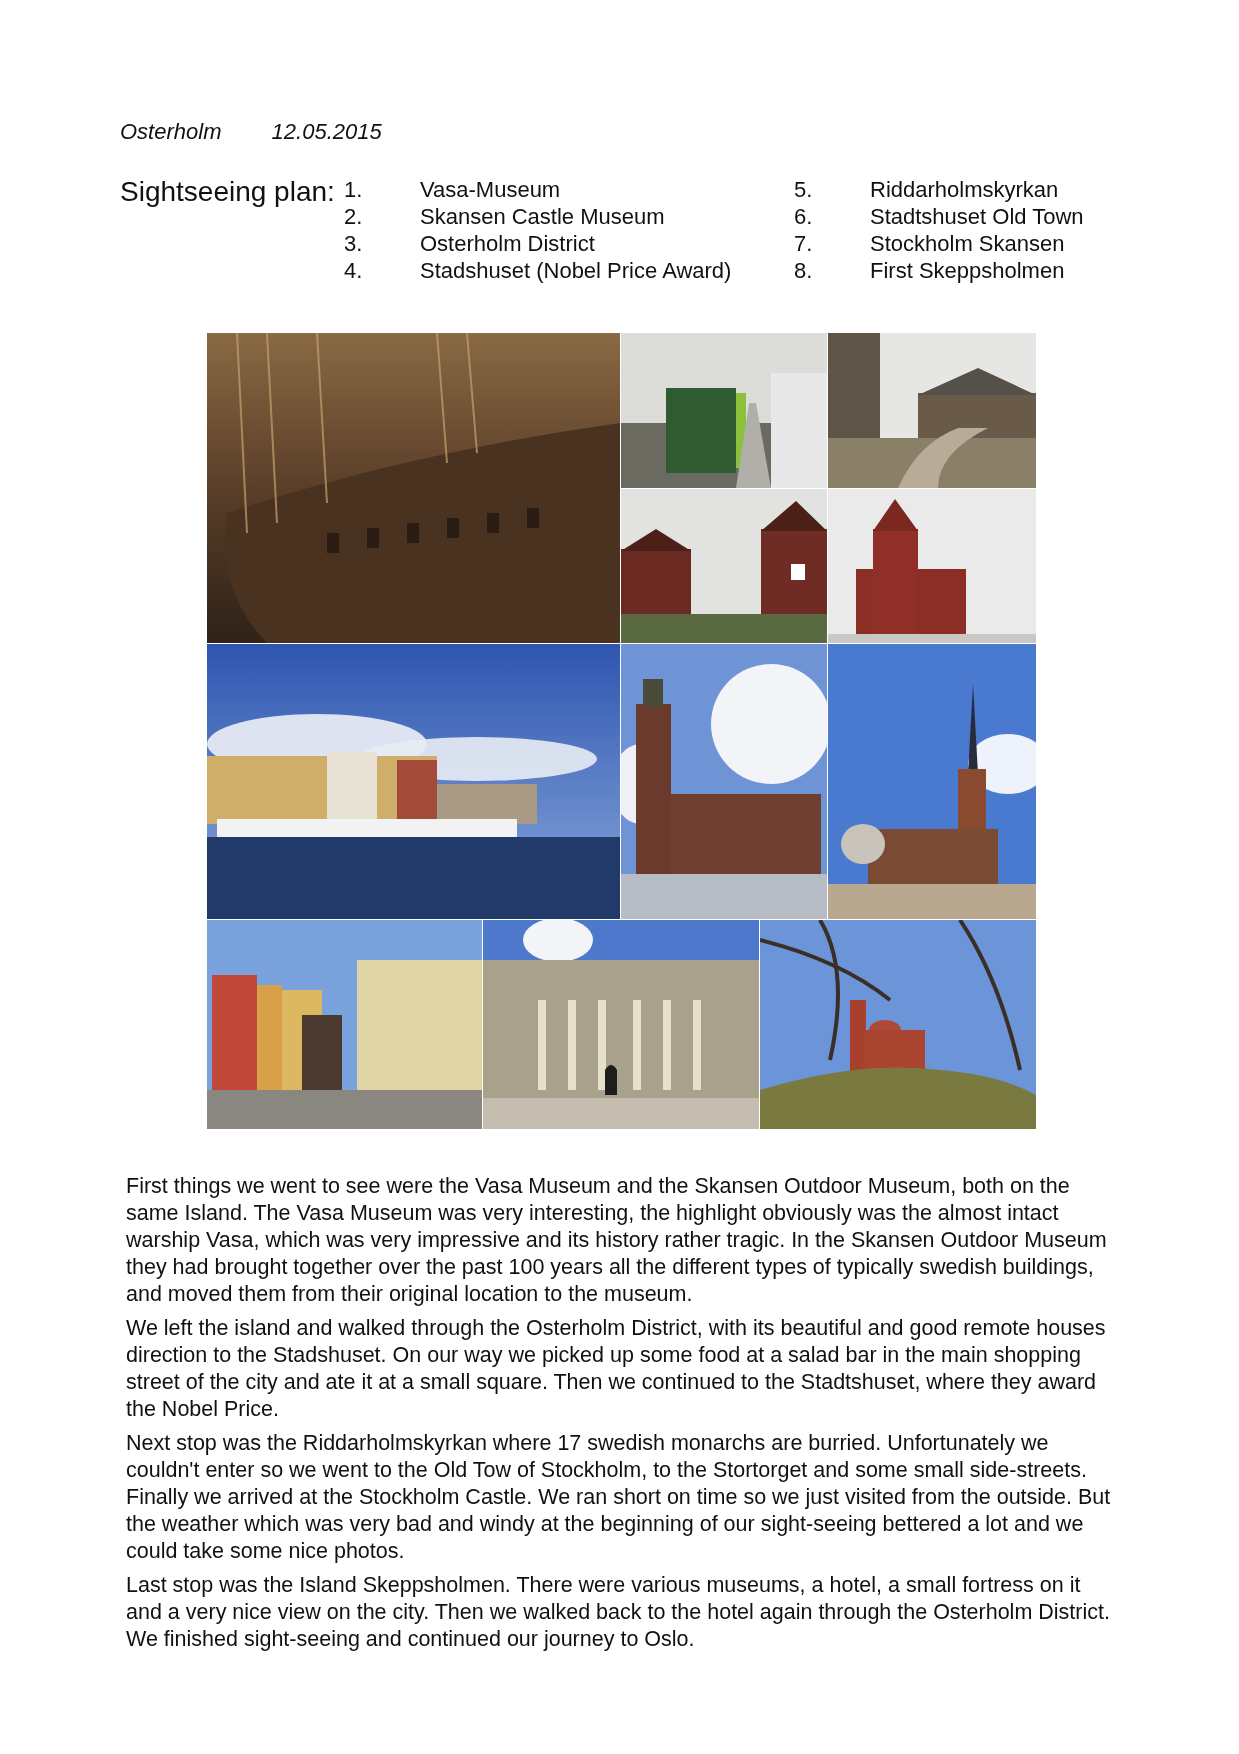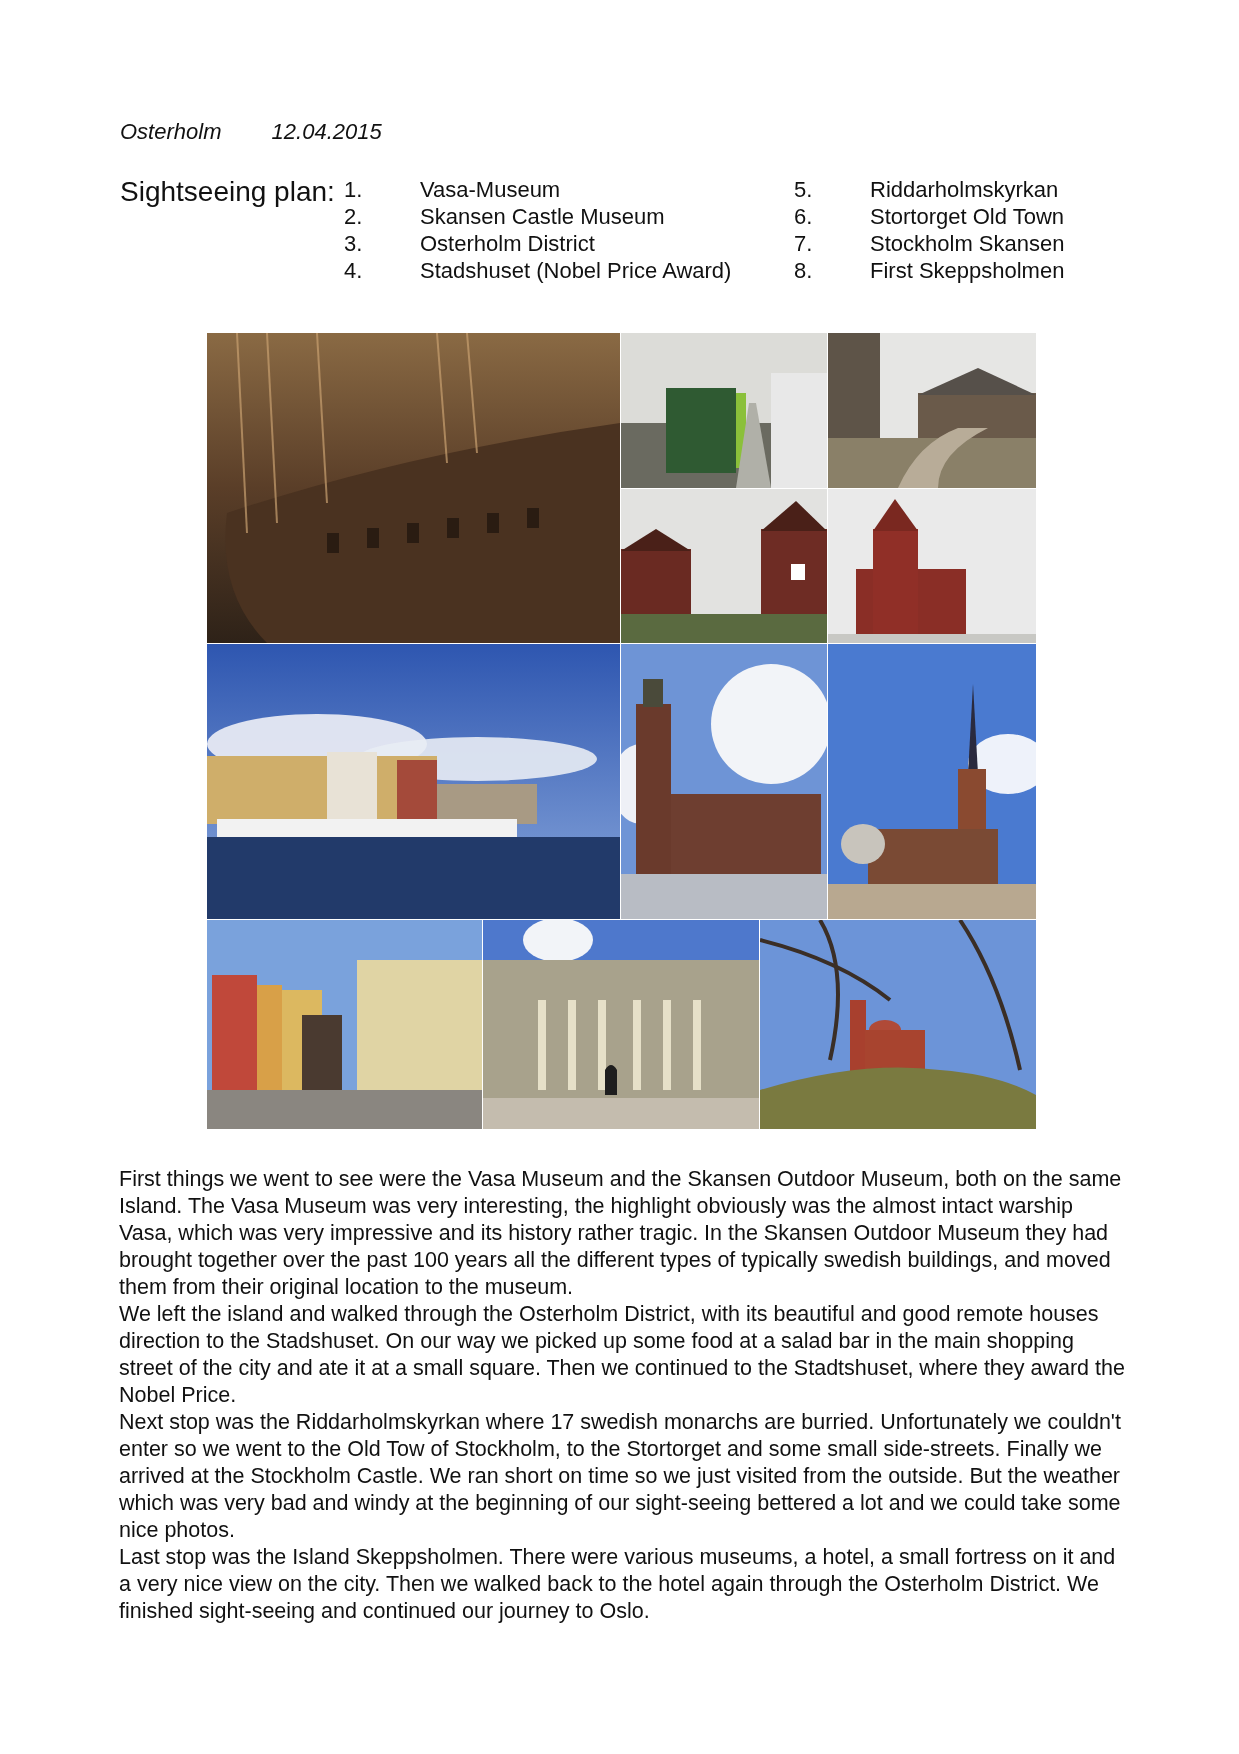--- a/index.html
+++ b/index.html
@@ -14,28 +14,28 @@
   .plan-col .num { width: 76px; }
   .col1 { left: 344px; }
   .col2 { left: 794px; }
 
   .photos { position: absolute; left: 207px; top: 333px; width: 829px; height: 796px; }
   .photo { position: absolute; overflow: hidden; }
   .photo svg { width: 100%; height: 100%; display: block; }
 
   .body-text { position: absolute; left: 119px; top: 1166px; width: 1010px;
                font-size: 21.5px; line-height: 27px; }
-  .body-text p { margin: 0; }
+  .body-text p { margin: 7px; }
 </style>
 </head>
 <body>
 
 <div class="heading">
   <span>Osterholm</span>
-  <span class="date">12.04.2015</span>
+  <span class="date">12.05.2015</span>
 </div>
 
 <div class="plan-label">Sightseeing plan:</div>
 
 <div class="plan-col col1">
   <div class="row">
       <span class="num">1.</span>
       <span>Vasa-Museum</span>
     </div>
   <div class="row">
@@ -51,21 +51,21 @@
       <span>Stadshuset (Nobel Price Award)</span>
     </div>
 </div>
 <div class="plan-col col2">
   <div class="row">
       <span class="num">5.</span>
       <span>Riddarholmskyrkan</span>
     </div>
   <div class="row">
       <span class="num">6.</span>
-      <span>Stortorget Old Town</span>
+      <span>Stadtshuset Old Town</span>
     </div>
   <div class="row">
       <span class="num">7.</span>
       <span>Stockholm Skansen</span>
     </div>
   <div class="row">
       <span class="num">8.</span>
       <span>First Skeppsholmen</span>
     </div>
 </div>

